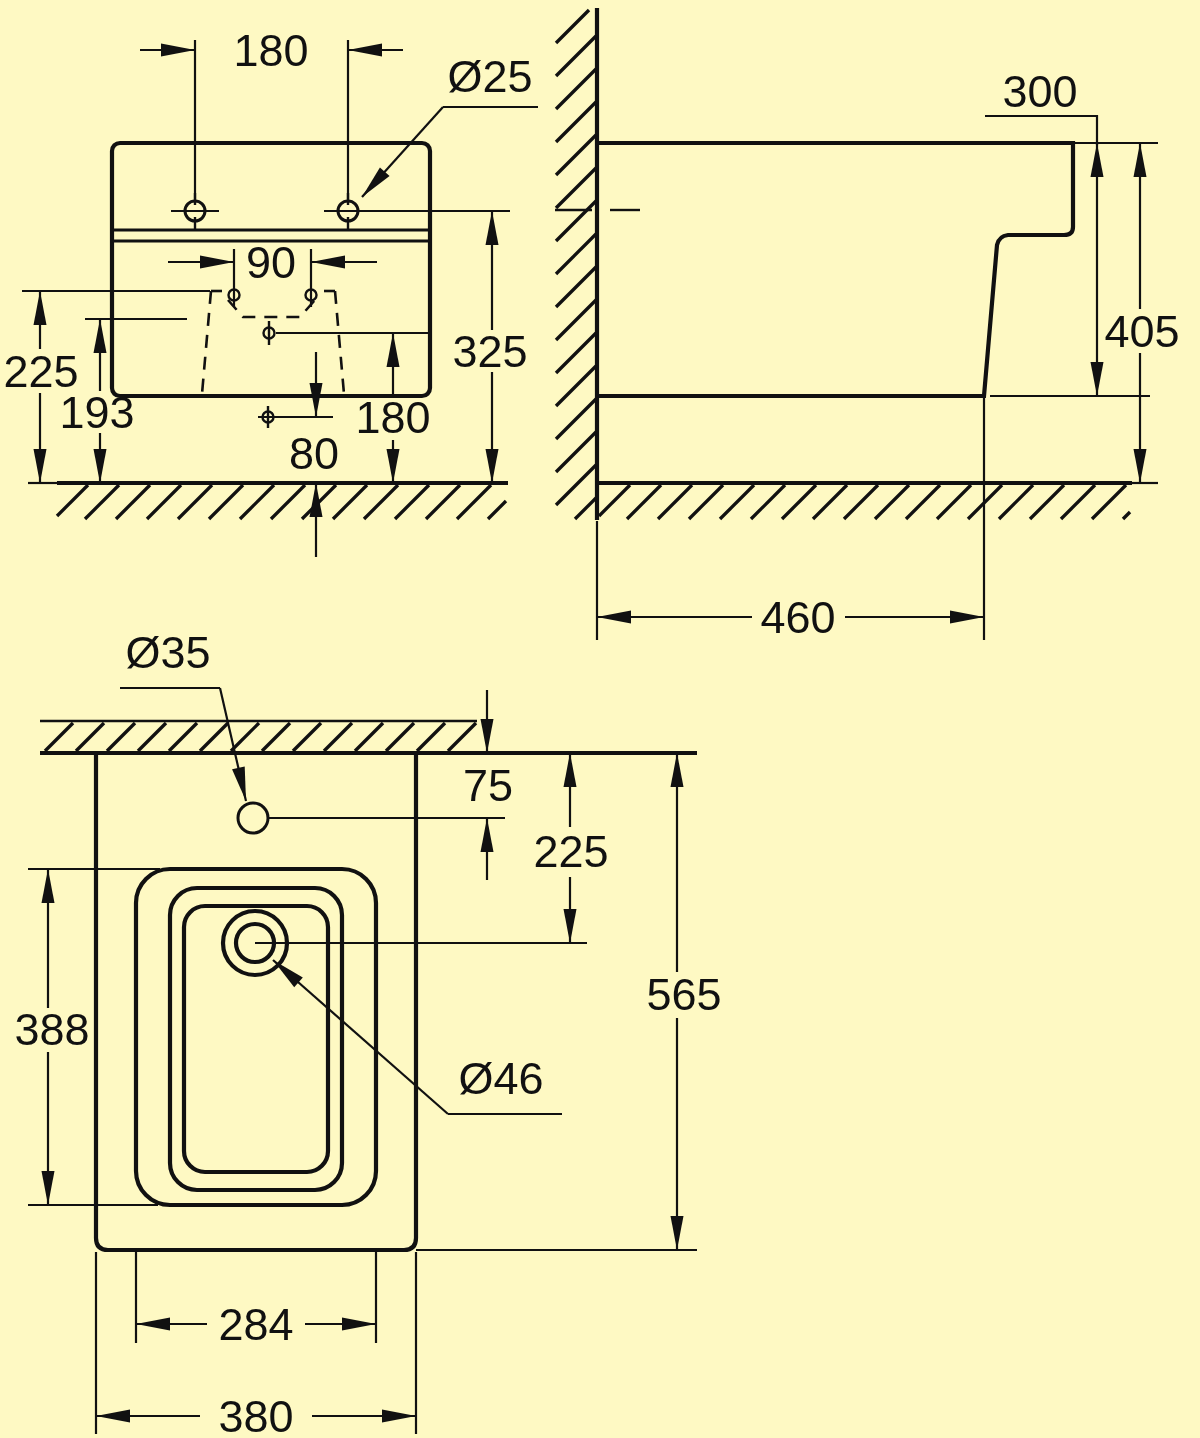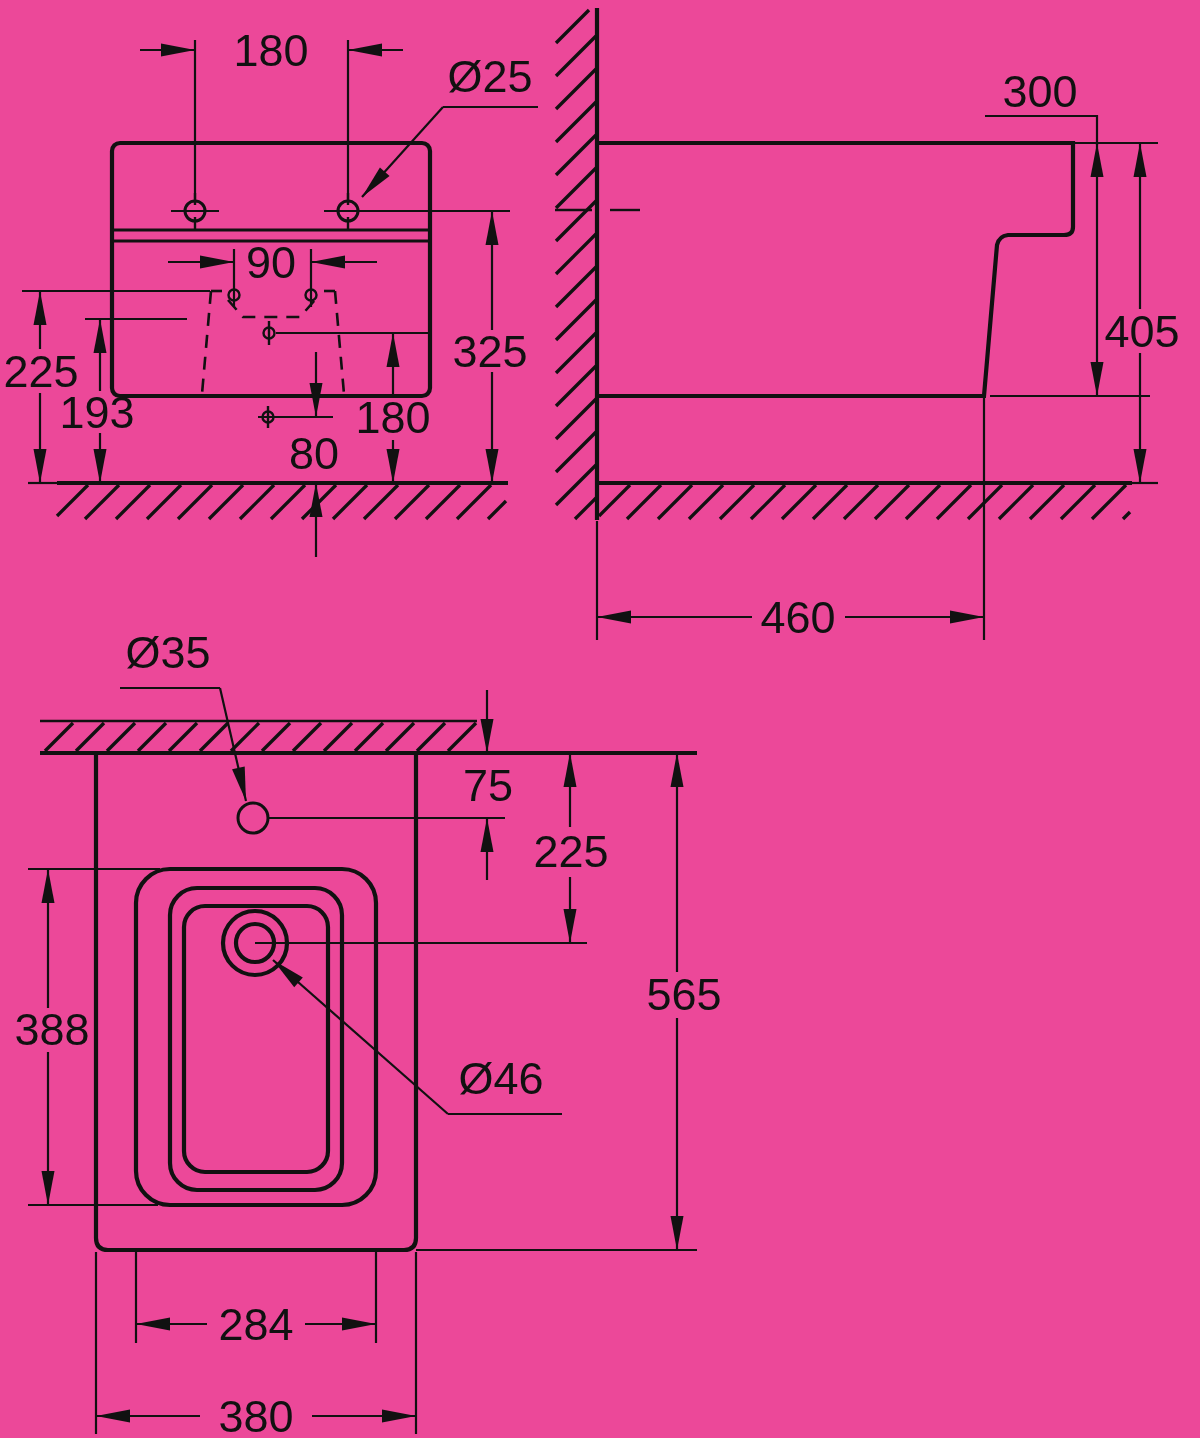--- a/index.html
+++ b/index.html
@@ -1,16 +1,16 @@
 <!DOCTYPE html>
 <html><head>
 <meta charset="utf-8">
 <style>
   html,body{margin:0;padding:0;background:#ffffff;}
-  .stage{width:1200px;height:1438px;background:#ec4899;position:relative;}
+  .stage{width:1200px;height:1438px;background:#fef9c3;position:relative;}
   svg{display:block;}
   .ln{stroke:#111111;fill:none;stroke-linecap:butt;}
   .thick{stroke-width:4.2;}
   .med{stroke-width:3;}
   .thin{stroke-width:2.2;}
   .tick{stroke-width:2.4;}
   .dashed{stroke-width:2.6;stroke-dasharray:13 9;}
   .hatchline{stroke:#111111;stroke-width:3.3;fill:none;}
   .lbl{font-family:"Liberation Sans", sans-serif;font-size:45px;fill:#111111;stroke:none;
        text-anchor:middle;}

